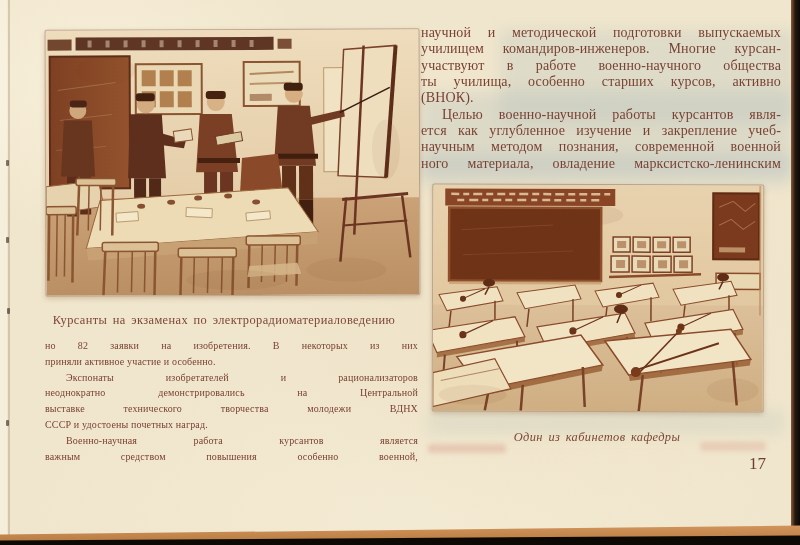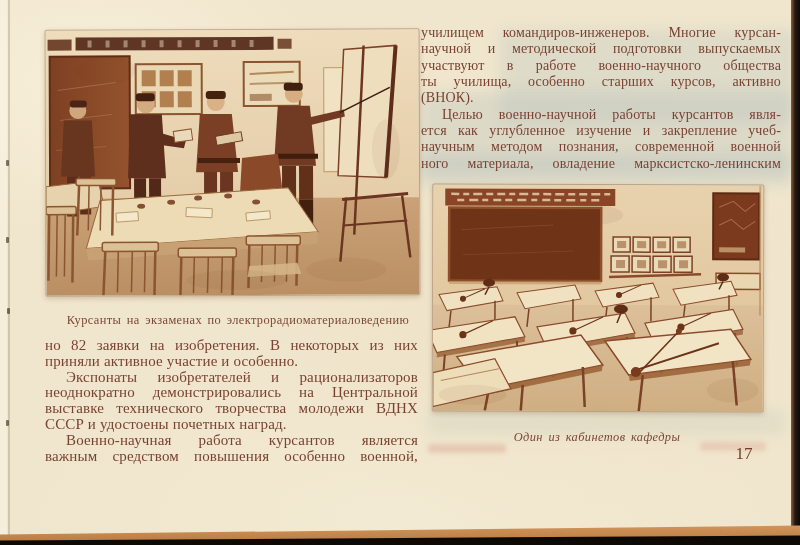--- a/index.html
+++ b/index.html
@@ -25,29 +25,29 @@
   .diamond{position:absolute;left:397px;top:109px;width:17px;height:10px;
     background:rgba(214,132,116,.45);filter:blur(1px);
     clip-path:polygon(0 50%,28% 0,100% 40%,70% 100%);}
   .photo{position:absolute;border:1px solid rgba(110,62,36,.38);border-radius:2px;
     box-shadow:0 2px 5px rgba(120,72,40,.25), inset 0 -2px 3px rgba(90,48,25,.25);overflow:hidden;}
   .photo svg{display:block;}
   .photo1{left:45px;top:29px;width:373px;height:265px;transform:rotate(-.2deg);}
   .photo2{left:432px;top:184px;width:330px;height:226px;transform:rotate(.15deg);}
   .cap{position:absolute;color:#7c4736;text-align:center;
     font-size:12.4px;letter-spacing:.4px;word-spacing:2px;}
-  .cap1{left:44px;top:313px;width:388px;}
+  .cap1{left:30px;top:313px;width:388px;}
   .cap2{left:432px;top:431px;width:330px;line-height:13.6px;font-style:italic;}
   .bodytext{position:absolute;color:#7a4233;}
-  .body-left{left:45px;top:338px;width:373px;font-size:15px;line-height:15.8px;}
+  .body-left{left:45px;top:338px;width:373px;font-size:10px;line-height:15.8px;}
   .body-right{left:421px;top:25px;width:360px;font-size:14px;line-height:16.35px;}
   .text-line{text-align:justify;letter-spacing:.15px;}
   .text-line.just{text-align-last:justify;}
   .text-line.ind{text-indent:21px;}
-  .pagenum{position:absolute;left:722px;top:444px;width:44px;text-align:center;
+  .pagenum{position:absolute;left:722px;top:454px;width:44px;text-align:right;
     color:#6f3d2e;font-size:17px;}
   .edge-right{position:absolute;right:0;top:0;width:9px;height:545px;
     background:linear-gradient(90deg,#8a5c38 0%,#241811 45%,#0c0906 100%);}
   .band-tan{position:absolute;left:0;top:520px;width:800px;height:25px;background:
     linear-gradient(#d99e63,#b4763e);
     clip-path:polygon(0% 58%,100% 22%,100% 70%,0% 88%);}
   .band-black{position:absolute;left:0;top:520px;width:800px;height:25px;background:#0d0a06;
     clip-path:polygon(0% 82%,100% 62%,100% 100%,0% 100%);}
 </style>
 </head>
@@ -251,22 +251,22 @@
         <div class="text-line">приняли активное участие и особенно.</div>
         <div class="text-line just ind">Экспонаты изобретателей и рационализаторов</div>
         <div class="text-line just">неоднократно демонстрировались на Центральной</div>
         <div class="text-line just">выставке технического творчества молодежи ВДНХ</div>
         <div class="text-line">СССР и удостоены почетных наград.</div>
         <div class="text-line just ind">Военно-научная работа курсантов является</div>
         <div class="text-line just">важным средством повышения особенно военной,</div>
       </div>
 
     <div class="bodytext body-right">
+        <div class="text-line just">научной и методической подготовки выпускаемых</div>
         <div class="text-line just">училищем командиров-инженеров. Многие курсан-</div>
-        <div class="text-line just">научной и методической подготовки выпускаемых</div>
         <div class="text-line just">участвуют в работе военно-научного общества</div>
         <div class="text-line just">ты училища, особенно старших курсов, активно</div>
         <div class="text-line">(ВНОК).</div>
         <div class="text-line just ind">Целью военно-научной работы курсантов явля-</div>
         <div class="text-line just">ется как углубленное изучение и закрепление учеб-</div>
         <div class="text-line just">научным методом познания, современной военной</div>
         <div class="text-line just">ного материала, овладение марксистско-ленинским</div>
       </div>
 
     <figure class="photo photo2" style="margin:0;">

